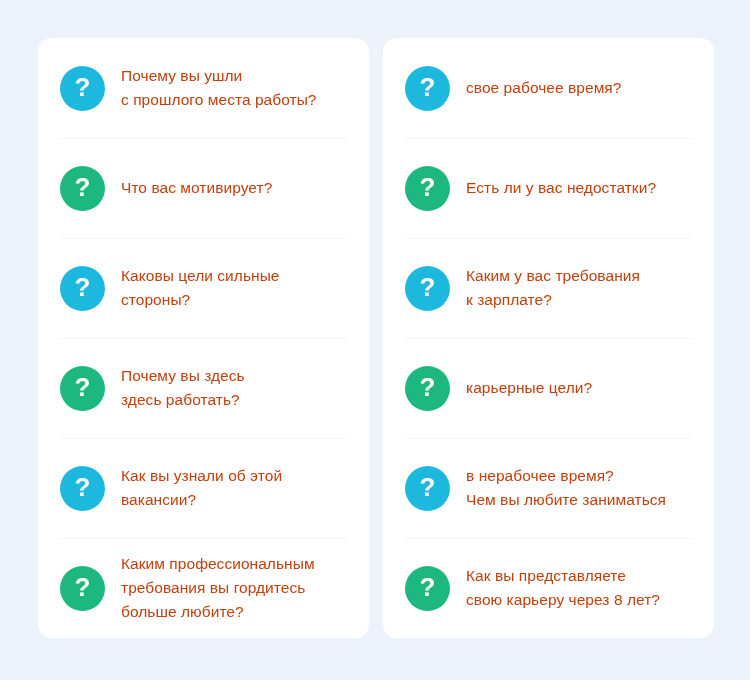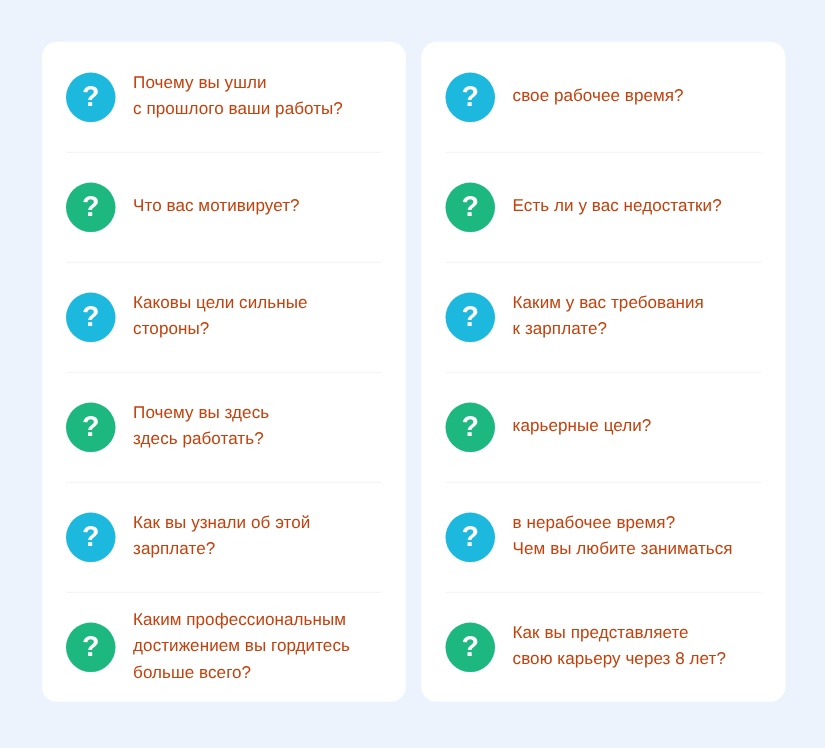--- a/index.html
+++ b/index.html
@@ -88,21 +88,21 @@
 <body>
 
 <div class="board">
   <div class="card" id="col-0">
       <div class="q-item">
         <div class="q-badge cyan">
           <span>?</span>
         </div>
         <div class="q-text">
           <span class="ln">Почему вы ушли</span>
-          <span class="ln">с прошлого ваши работы?</span>
+          <span class="ln">с прошлого места работы?</span>
         </div>
       </div>
       <div class="q-item">
         <div class="q-badge green">
           <span>?</span>
         </div>
         <div class="q-text">
           <span class="ln">Что вас мотивирует?</span>
         </div>
       </div>
@@ -123,31 +123,31 @@
           <span class="ln">Почему вы здесь</span>
           <span class="ln">здесь работать?</span>
         </div>
       </div>
       <div class="q-item">
         <div class="q-badge cyan">
           <span>?</span>
         </div>
         <div class="q-text">
           <span class="ln">Как вы узнали об этой</span>
-          <span class="ln">зарплате?</span>
+          <span class="ln">вакансии?</span>
         </div>
       </div>
       <div class="q-item">
         <div class="q-badge green">
           <span>?</span>
         </div>
         <div class="q-text">
           <span class="ln">Каким профессиональным</span>
-          <span class="ln">достижением вы гордитесь</span>
-          <span class="ln">больше всего?</span>
+          <span class="ln">требования вы гордитесь</span>
+          <span class="ln">больше любите?</span>
         </div>
       </div>
     </div>
   <div class="card" id="col-1">
       <div class="q-item">
         <div class="q-badge cyan">
           <span>?</span>
         </div>
         <div class="q-text">
           <span class="ln">свое рабочее время?</span>

